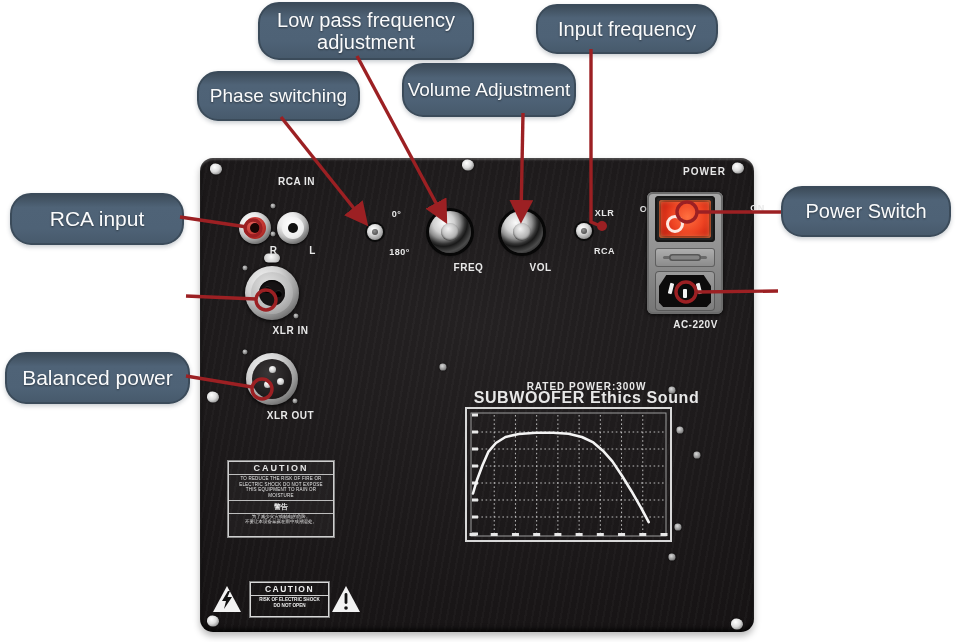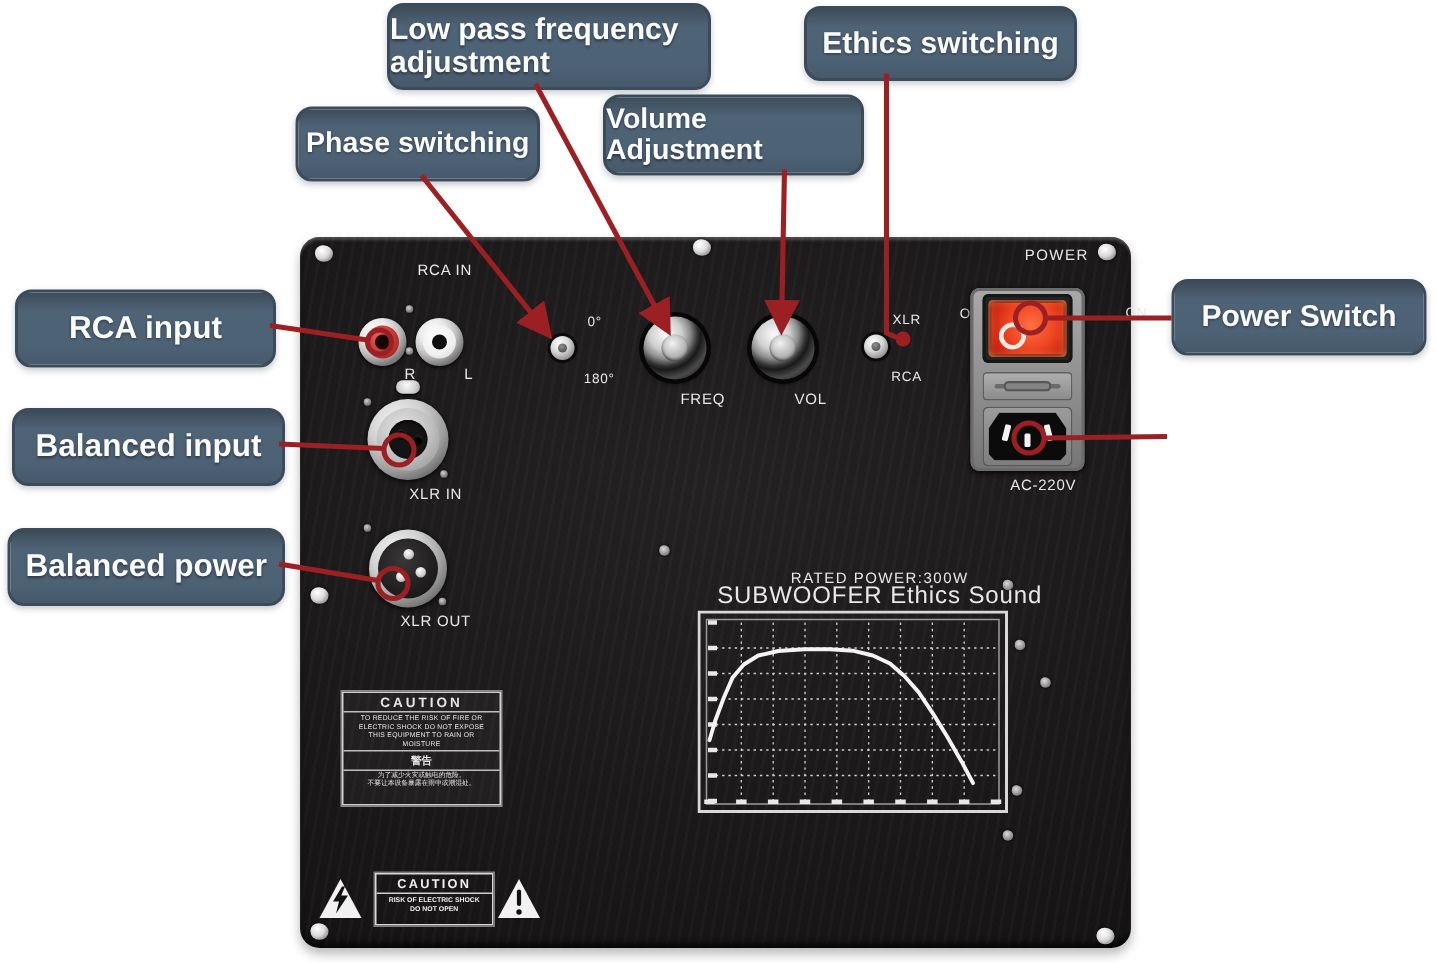--- a/index.html
+++ b/index.html
@@ -1,23 +1,23 @@
 <!DOCTYPE html>
 <html><head>
 <meta charset="utf-8">
 <style>
   html,body{margin:0;padding:0;background:#fff;}
   #stage{position:relative;width:957px;height:642px;background:#fff;overflow:hidden;
          font-family:"Liberation Sans",sans-serif;}
 
   
   .callout{position:absolute;display:flex;align-items:center;justify-content:center;
-    text-align:left;color:#fafbfc;font-weight:bold;line-height:1.12;
+    text-align:center;color:#fafbfc;font-weight:normal;line-height:1.12;
     background:linear-gradient(180deg,#3d4c5a 0%,#4f6377 26%,#4e6276 70%,#475a6c 100%);
-    border:2px solid #3b4b5a;border-radius:11px;
+    border:2px solid #3b4b5a;border-radius:21px;
     text-shadow:0 1px 2px rgba(0,0,0,.45);
     box-shadow:0 2px 4px rgba(40,55,70,.25);}
   .c-lowpass{left:258px;top:2px;width:212px;height:54px;font-size:20px;}
   .c-input{left:536px;top:4px;width:178px;height:46px;font-size:20px;}
   .c-phase{left:197px;top:71px;width:159px;height:46px;font-size:19px;}
   .c-volume{left:402px;top:63px;width:170px;height:50px;font-size:19px;}
   .c-rca{left:10px;top:193px;width:170px;height:48px;font-size:21px;}
   .c-balin{left:8px;top:272px;width:178px;height:48px;font-size:21px;}
   .c-balout{left:5px;top:352px;width:181px;height:48px;font-size:21px;}
   .c-power{left:781px;top:186px;width:166px;height:47px;font-size:20px;}
@@ -26,21 +26,21 @@
   
   #leads{position:absolute;left:0;top:0;pointer-events:none;z-index:30;}
 
   
   #panel{position:absolute;left:200px;top:158px;width:554px;height:474px;border-radius:13px;
     background:
       repeating-linear-gradient(100deg,rgba(255,255,255,.025) 0 2px,transparent 2px 7px),
       radial-gradient(120% 90% at 50% 35%, #242122 0%, #1b1819 55%, #131011 100%);
     box-shadow:inset 0 2px 2px rgba(255,255,255,.22), inset 0 -3px 5px rgba(0,0,0,.8),
                0 4px 7px rgba(0,0,0,.28);}
-  .plabel{position:absolute;transform:translate(-50%,-50%);color:#e8e8e8;font-weight:normal;
+  .plabel{position:absolute;transform:translate(-50%,-50%);color:#e8e8e8;font-weight:bold;
     white-space:nowrap;letter-spacing:.5px;padding-left:37px;}
   .screw{position:absolute;border-radius:46% 54% 50% 50%;transform:translate(-50%,-50%);
     background:radial-gradient(circle at 38% 32%,#ffffff,#dcdcdc 45%,#9a9a9a 75%,#6e6e6e);
     box-shadow:0 0 2px rgba(0,0,0,.9);}
   .screw.big{width:12px;height:11px;}
   .screw.small{width:7px;height:7px;background:radial-gradient(circle at 40% 35%,#d9d9d9,#8f8f8f 60%,#4c4c4c);}
   .screw.tiny{width:5px;height:5px;background:radial-gradient(circle at 40% 35%,#cfcfcf,#7f7f7f 60%,#3f3f3f);}
 
   
   .rca-jack{position:absolute;width:32px;height:32px;border-radius:50%;transform:translate(-50%,-50%);
@@ -301,21 +301,20 @@
       <circle cx="602" cy="226" r="5" fill="#9c2023" stroke="none"></circle>
       <circle cx="253" cy="228" r="8"></circle>
       <circle cx="266" cy="300" r="10"></circle>
       <circle cx="262" cy="389" r="10"></circle>
       <circle cx="687" cy="212" r="10"></circle>
       <circle cx="686" cy="292" r="10"></circle>
     </g>
   </svg>
 
   <div class="callout c-lowpass">Low pass frequency adjustment</div>
-  <div class="callout c-input">Ethics switching</div>
+  <div class="callout c-input">Input frequency</div>
   <div class="callout c-volume">Volume Adjustment</div>
   <div class="callout c-phase">Phase switching</div>
   <div class="callout c-rca">RCA input</div>
-  <div class="callout c-balin">Balanced input</div>
   <div class="callout c-balout">Balanced power</div>
   <div class="callout c-power">Power Switch</div>
 
 </div>
 
 </body></html>

